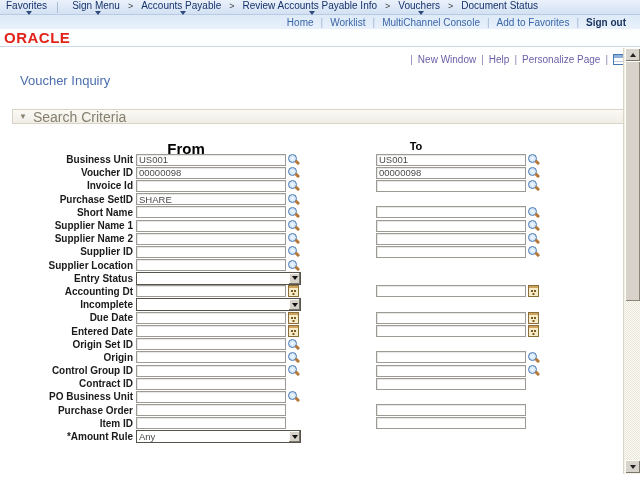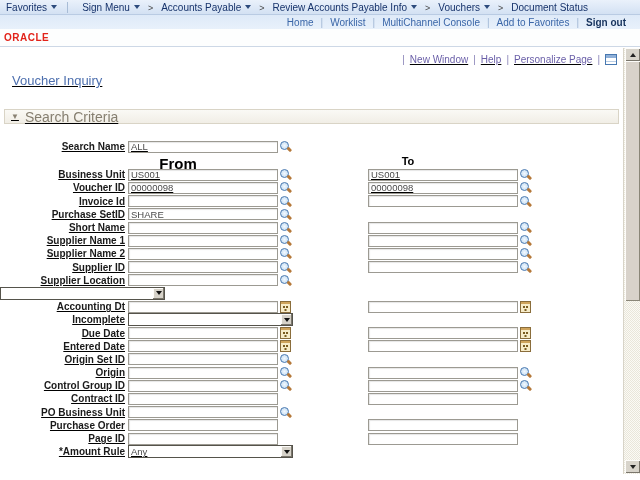--- a/index.html
+++ b/index.html
@@ -6,39 +6,39 @@
   html,body { width:640px; height:480px; overflow:hidden; }
   body { font-family:"Liberation Sans", sans-serif; background:#fff; }
   .screen { position:relative; width:640px; height:480px; background:#fff; overflow:hidden; }
 
   
   .breadcrumb-bar {
     height:15px; background:linear-gradient(#eaf1fb,#d3e1f3);
     border-bottom:1px solid #b9cbe3;
     display:flex; align-items:center; font-size:10px; color:#17336b; white-space:nowrap;
   }
-  .crumb { display:inline-flex; align-items:center; padding:0 6px; cursor:pointer; color:#17336b; }
+  .crumb { display:inline-flex; align-items:center; padding:0 6px; cursor:pointer; color:#17336b;flex-direction:column; }
   .dd-tri { width:0; height:0; border-left:3px solid transparent; border-right:3px solid transparent;
     border-top:4px solid #2c4a7c; margin-left:4px; display:inline-block; }
   .crumb-vsep { width:1px; height:11px; background:#a8bcd6; margin:0 8px 0 4px; }
   .crumb-gt { color:#444; margin:0 2px; font-size:9px; }
 
   
   .utility-bar { height:14px; background:linear-gradient(#deeaf8,#e8f1fb);
     display:flex; align-items:center; justify-content:flex-end; padding-right:14px; font-size:10px; }
   .util-link { color:#3a66a8; cursor:pointer; }
   .util-link.bold { font-weight:bold; color:#16325c; }
   .util-sep { color:#9fb6d4; margin:0 7px; }
 
   
   .logo-row { height:18px; background:#fdfefe; border-bottom:1px solid #cdd8e6; display:flex; align-items:center; }
-  .oracle { color:#e2231a; font-weight:bold; font-size:10px; letter-spacing:0.5px; margin-left:4px; font-family:"Liberation Sans",sans-serif; }
-
-  
-  .content { position:absolute; left:0; top:48px; width:623px; height:432px; background:#fff; overflow:hidden;text-decoration:underline; }
+  .oracle { color:#e2231a; font-weight:bold; font-size:15px; letter-spacing:0.5px; margin-left:4px; font-family:"Liberation Sans",sans-serif; }
+
+  
+  .content { position:absolute; left:8px; top:48px; width:623px; height:432px; background:#fff; overflow:hidden; }
 
   .pagebar { display:flex; justify-content:flex-end; align-items:center; font-size:10px; margin:6px 6px 0 0; }
   .pb-link { color:#6a5fa8; cursor:pointer; }
   .pb-sep { color:#8a84b8; margin:0 5px; }
   .pb-grid-icon { width:12px; height:11px; border:1px solid #4878b0; background:
      linear-gradient(#8fb0d8 0 3px, #fff 3px 100%); position:relative; cursor:pointer; }
   .pb-grid-icon::after { content:''; position:absolute; left:0; right:0; top:6px; height:1px; background:#b9cde4; }
 
   .page-title { color:#4d6fae; font-size:13px; margin:8px 0 0 12px; }
 
@@ -135,27 +135,20 @@
     </div>
 
     <div class="page-title">Voucher Inquiry</div>
 
     <div class="section-bar">
       <span class="sec-tri">▼</span>
       <span class="sec-label">Search Criteria</span>
     </div>
 
     <div class="form">
-      <div class="frow">
-        <span class="flabel">Search Name</span>
-        <span class="fcell" id="searchNameCell">
-            <input class="ptext" type="text" value="ALL" style="">
-            <span class="icon-lookup"></span>
-          </span>
-      </div>
       <div class="hdr-row">
         <span class="hdr-from">From</span>
         <span class="hdr-to">To</span>
       </div>
       <div id="formRows">
           <div class="frow">
             <span class="flabel">Business Unit</span>
             <span class="fcell">
               <input class="ptext" type="text" value="US001" style="">
               <span class="icon-lookup"></span>
@@ -239,20 +232,21 @@
             </span>
           </div>
           <div class="frow">
             <span class="flabel">Supplier Location</span>
             <span class="fcell">
               <input class="ptext" type="text" style="">
               <span class="icon-lookup"></span>
             </span>
           </div>
           <div class="frow">
+            <span class="flabel">Entry Status</span>
             <span class="fcell">
               <span class="pselect">
                 <span class="val"></span>
                 <span class="ddbtn"></span>
               </span>
             </span>
           </div>
           <div class="frow">
             <span class="flabel">Accounting Dt</span>
             <span class="fcell">
@@ -343,21 +337,21 @@
           <div class="frow">
             <span class="flabel">Purchase Order</span>
             <span class="fcell">
               <input class="ptext" type="text" style="">
             </span>
             <span class="fcell to">
               <input class="ptext" type="text" style="">
             </span>
           </div>
           <div class="frow">
-            <span class="flabel">Page ID</span>
+            <span class="flabel">Item ID</span>
             <span class="fcell">
               <input class="ptext" type="text" style="">
             </span>
             <span class="fcell to">
               <input class="ptext" type="text" style="">
             </span>
           </div>
           <div class="frow">
             <span class="flabel">*Amount Rule</span>
             <span class="fcell">

